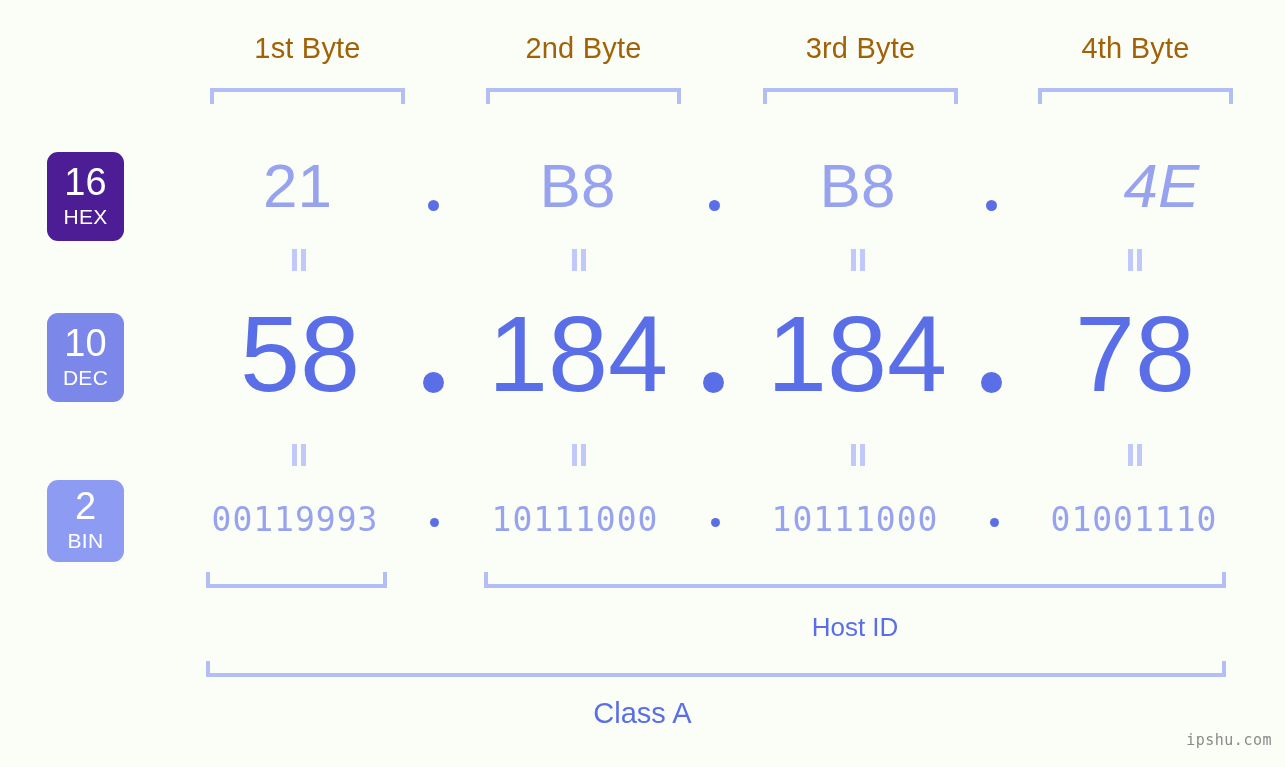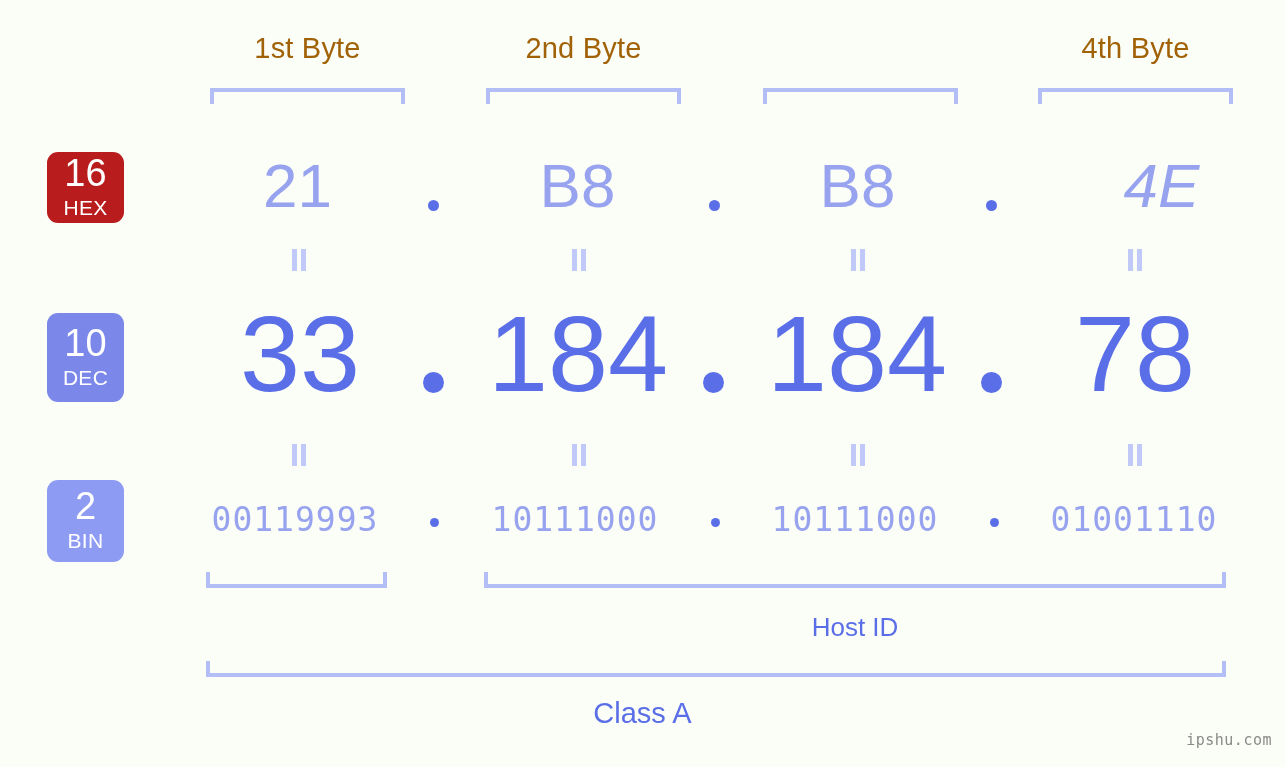--- a/index.html
+++ b/index.html
@@ -67,21 +67,21 @@
     font-size: 38px;
     font-weight: 400;
     line-height: 1.05;
   }
   .badge .sub {
     font-size: 21px;
     font-weight: 400;
     line-height: 1.3;
     letter-spacing: 0.3px;
   }
-  .badge-hex { top: 152px; height: 71px; background: #b91c1c; }
+  .badge-hex { top: 152px; height: 89px; background: #4c1d95; }
   .badge-dec { top: 313px; height: 89px; background: #7b88ea; }
   .badge-bin { top: 480px; height: 82px; background: #8e9bf2; }
 
   
   .val {
     position: absolute;
     text-align: center;
     white-space: nowrap;
     line-height: 1;
   }
@@ -161,20 +161,21 @@
     letter-spacing: 0.5px;
   }
 </style>
 </head>
 <body>
 
 <div id="stage">
 
   <div class="byte-label" style="left:210px; width:195px;">1st Byte</div>
   <div class="byte-label" style="left:486px; width:195px;">2nd Byte</div>
+  <div class="byte-label" style="left:763px; width:195px;">3rd Byte</div>
   <div class="byte-label" style="left:1038px; width:195px;">4th Byte</div>
 
   <div class="bracket-top" style="left:210px; top:88px; width:195px;"></div>
   <div class="bracket-top" style="left:486px; top:88px; width:195px;"></div>
   <div class="bracket-top" style="left:763px; top:88px; width:195px;"></div>
   <div class="bracket-top" style="left:1038px; top:88px; width:195px;"></div>
 
   <div class="badge badge-hex">
     <span class="num">16</span>
     <span class="sub">HEX</span>
@@ -198,21 +199,21 @@
     <div class="dot dot-hex" style="left:709px;"></div>
     <div class="dot dot-hex" style="left:986px;"></div>
   </div>
 
   <div class="eq" style="left:290px; top:249px;"></div>
   <div class="eq" style="left:570px; top:249px;"></div>
   <div class="eq" style="left:849px; top:249px;"></div>
   <div class="eq" style="left:1126px; top:249px;"></div>
 
   <div class="row-dec">
-    <div class="val" style="left:200px; width:200px;">33</div>
+    <div class="val" style="left:200px; width:200px;">58</div>
     <div class="val" style="left:478px; width:200px;">184</div>
     <div class="val" style="left:757px; width:200px;">184</div>
     <div class="val" style="left:1035px; width:200px;">78</div>
 
     <div class="dot dot-dec" style="left:423px;"></div>
     <div class="dot dot-dec" style="left:703px;"></div>
     <div class="dot dot-dec" style="left:981px;"></div>
   </div>
 
   <div class="eq" style="left:290px; top:444px;"></div>

